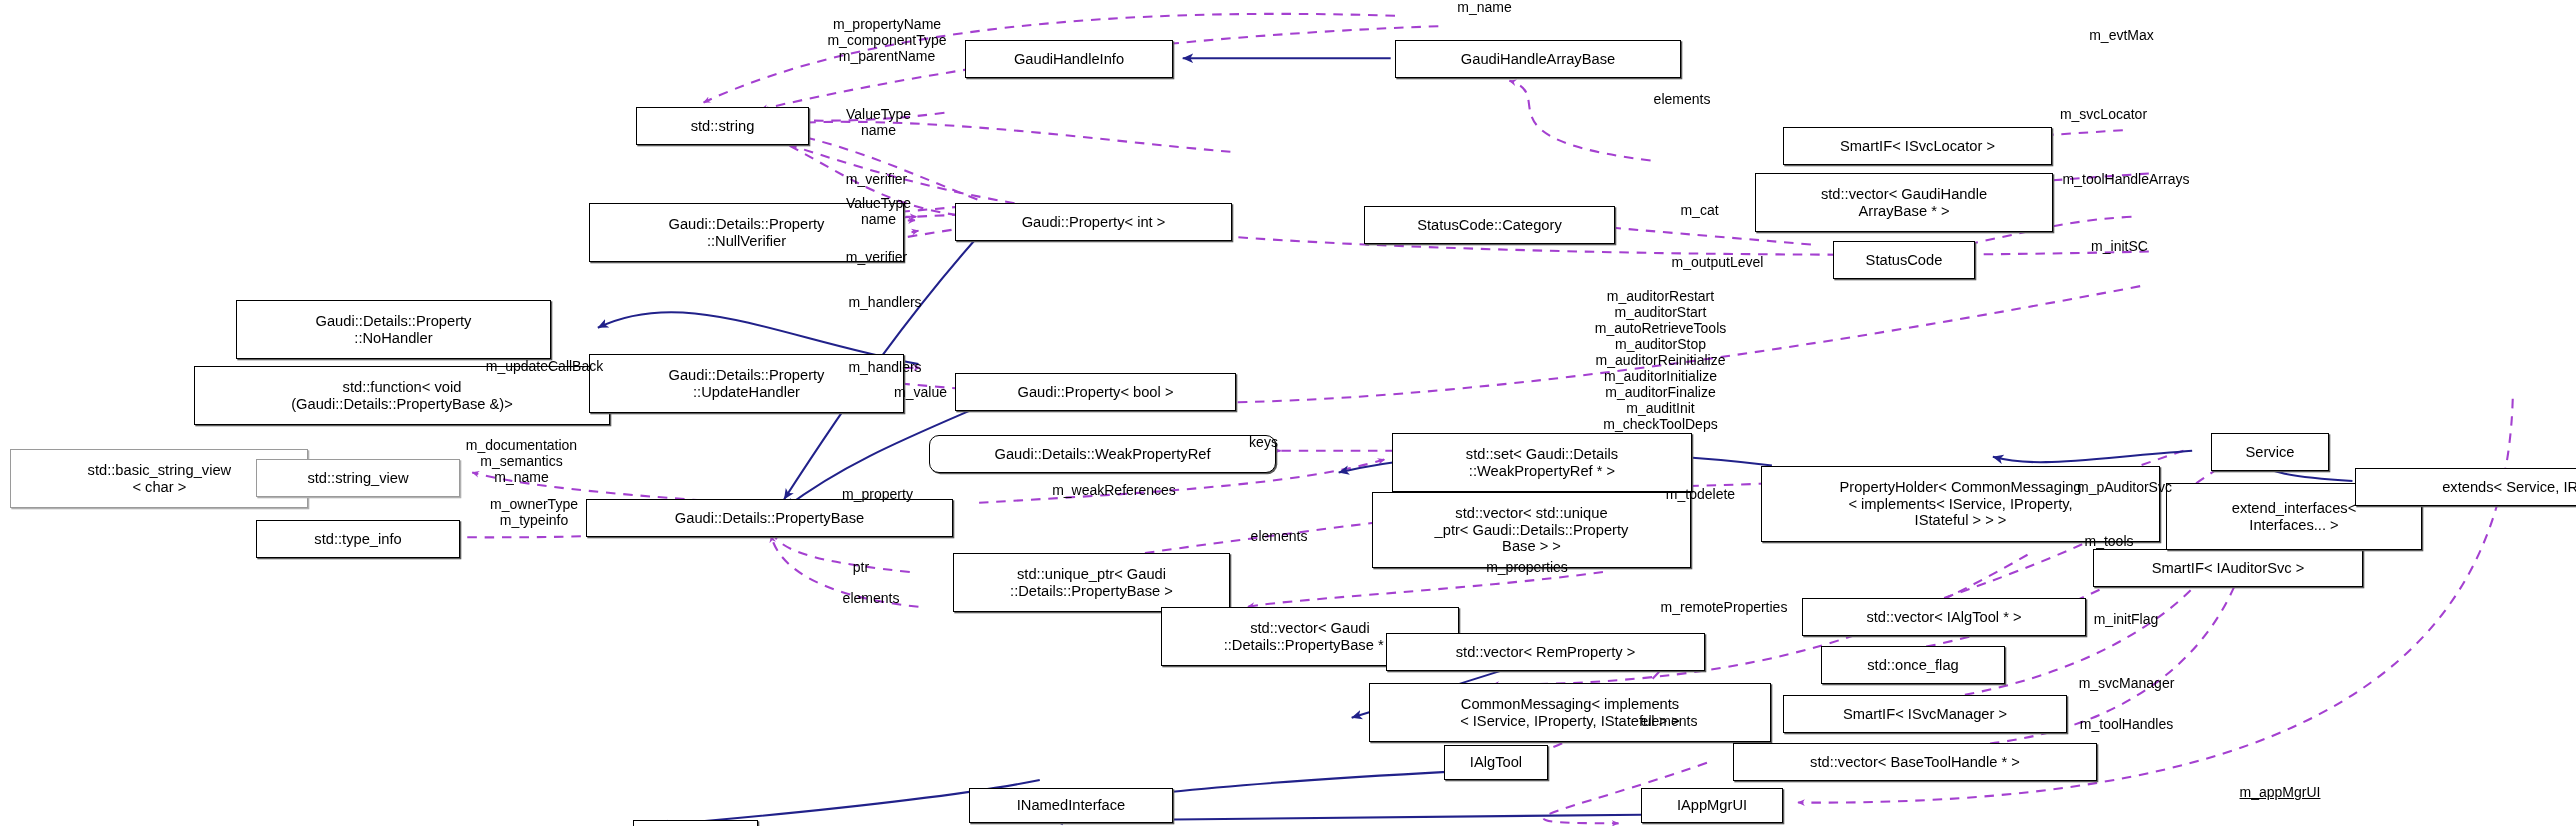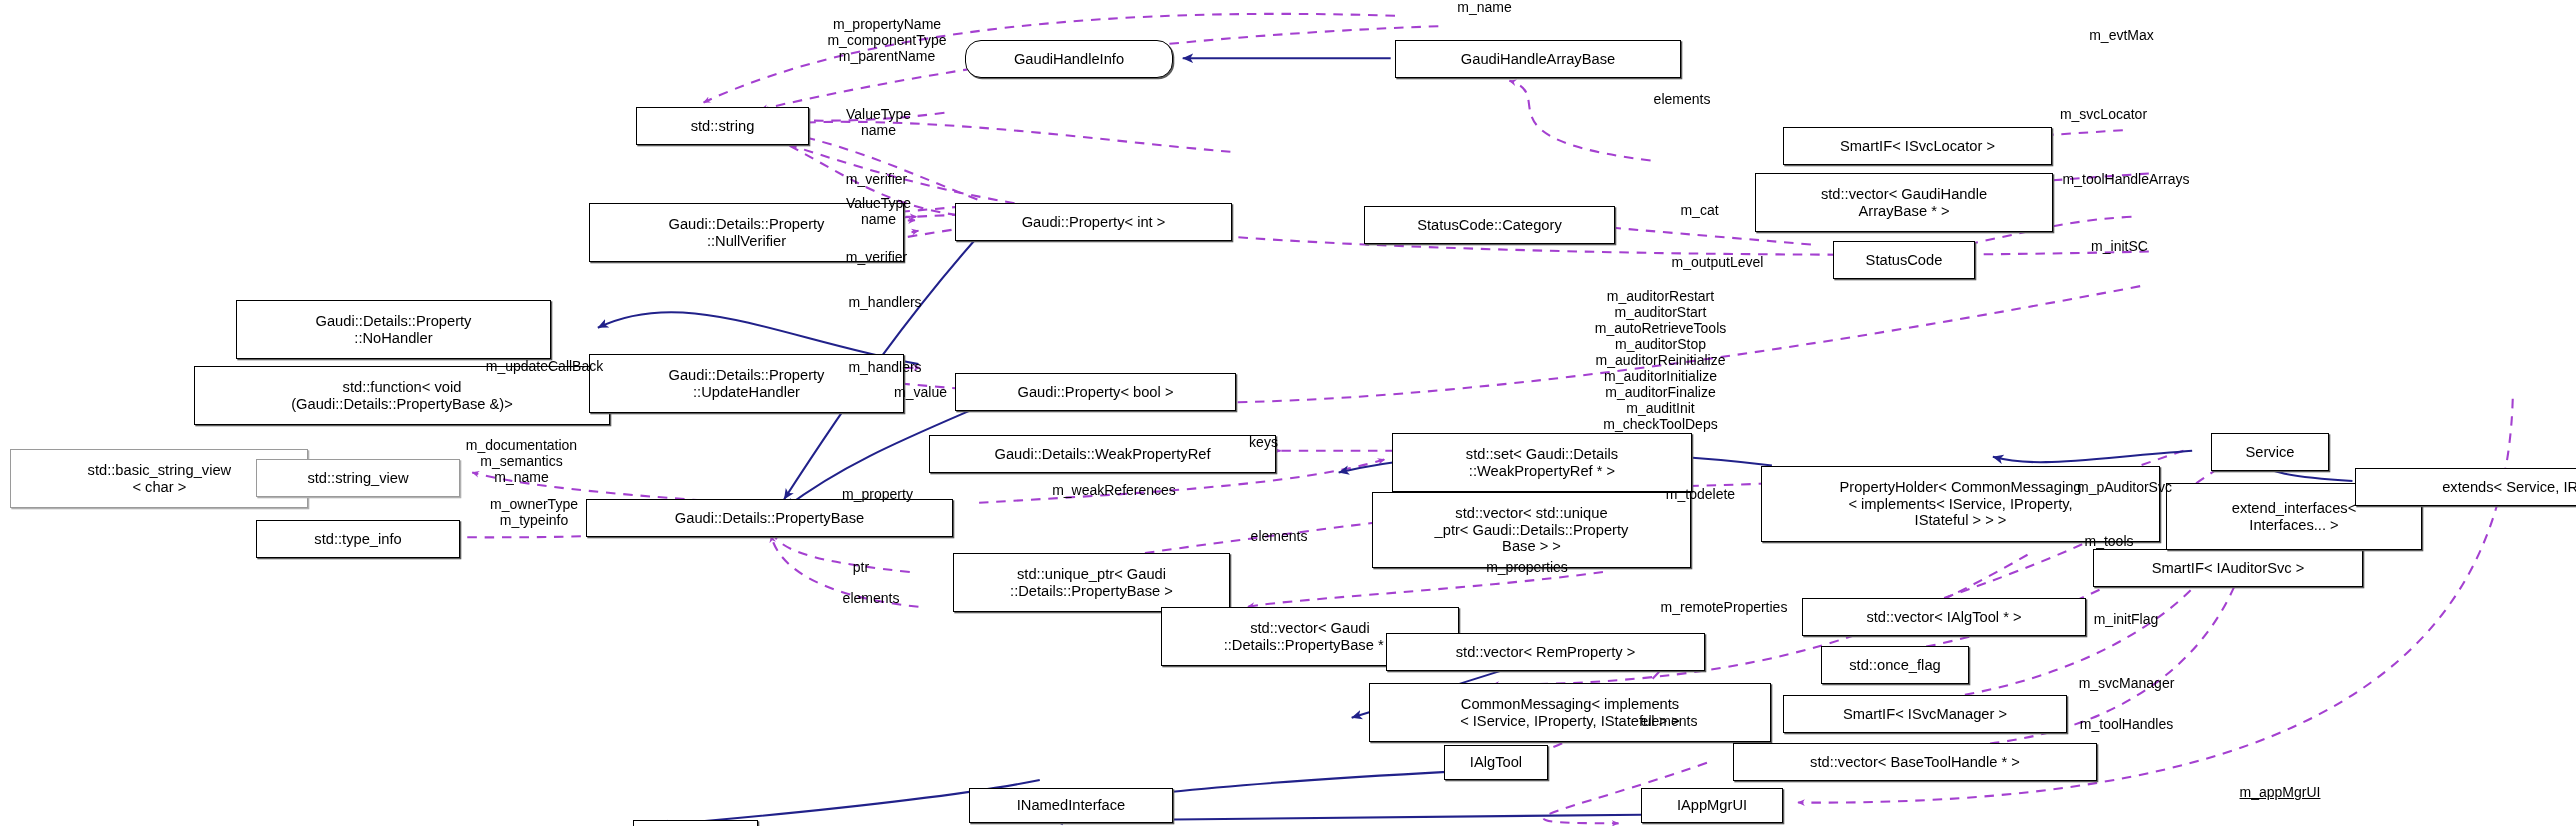--- a/index.html
+++ b/index.html
@@ -172,24 +172,24 @@
       <div class="node" style="left: 236px; top: 300px; width: 315px; height: 59px;">Gaudi::Details::Property
 ::NoHandler</div>
       <div class="node" style="left: 194px; top: 366px; width: 416px; height: 59px;">std::function&lt; void
 (Gaudi::Details::PropertyBase &amp;)&gt;</div>
       <div class="node" style="left: 589px; top: 203px; width: 315px; height: 59px;">Gaudi::Details::Property
 ::NullVerifier</div>
       <div class="node" style="left: 589px; top: 354px; width: 315px; height: 59px;">Gaudi::Details::Property
 ::UpdateHandler</div>
       <div class="node" style="left: 586px; top: 499px; width: 367px; height: 38px;">Gaudi::Details::PropertyBase</div>
       <div class="node" style="left: 636px; top: 107px; width: 173px; height: 38px;">std::string</div>
-      <div class="node" style="left: 965px; top: 40px; width: 208px; height: 38px; border-radius: 16px;">GaudiHandleInfo</div>
+      <div class="node" style="left: 965px; top: 40px; width: 208px; height: 38px;">GaudiHandleInfo</div>
       <div class="node" style="left: 955px; top: 203px; width: 277px; height: 38px;">Gaudi::Property&lt; int &gt;</div>
       <div class="node" style="left: 955px; top: 373px; width: 281px; height: 38px;">Gaudi::Property&lt; bool &gt;</div>
-      <div class="node" style="left: 929px; top: 435px; width: 347px; height: 38px;">Gaudi::Details::WeakPropertyRef</div>
+      <div class="node" style="left: 929px; top: 435px; width: 347px; height: 38px; border-radius: 10px;">Gaudi::Details::WeakPropertyRef</div>
       <div class="node" style="left: 953px; top: 553px; width: 277px; height: 59px;">std::unique_ptr&lt; Gaudi
 ::Details::PropertyBase &gt;</div>
       <div class="node" style="left: 1161px; top: 607px; width: 298px; height: 59px;">std::vector&lt; Gaudi
 ::Details::PropertyBase * &gt;</div>
       <div class="node" style="left: 1386px; top: 633px; width: 319px; height: 38px;">std::vector&lt; RemProperty &gt;</div>
       <div class="node" style="left: 1369px; top: 683px; width: 402px; height: 59px;">CommonMessaging&lt; implements
 &lt; IService, IProperty, IStateful &gt; &gt;</div>
       <div class="node" style="left: 1444px; top: 745px; width: 104px; height: 35px;">IAlgTool</div>
       <div class="node" style="left: 969px; top: 788px; width: 204px; height: 35px;">INamedInterface</div>
       <div class="node" style="left: 633px; top: 820px; width: 125px; height: 35px;">IInterface</div>
@@ -200,21 +200,21 @@
 ::WeakPropertyRef * &gt;</div>
       <div class="node" style="left: 1372px; top: 492px; width: 319px; height: 76px;">std::vector&lt; std::unique
 _ptr&lt; Gaudi::Details::Property
 Base &gt; &gt;</div>
       <div class="node" style="left: 1833px; top: 241px; width: 142px; height: 38px;">StatusCode</div>
       <div class="node" style="left: 1783px; top: 127px; width: 269px; height: 38px;">SmartIF&lt; ISvcLocator &gt;</div>
       <div class="node" style="left: 1755px; top: 173px; width: 298px; height: 59px;">std::vector&lt; GaudiHandle
 ArrayBase * &gt;</div>
       <div class="node" style="left: 2093px; top: 549px; width: 270px; height: 38px;">SmartIF&lt; IAuditorSvc &gt;</div>
       <div class="node" style="left: 1802px; top: 598px; width: 284px; height: 38px;">std::vector&lt; IAlgTool * &gt;</div>
-      <div class="node" style="left: 1821px; top: 646px; width: 148px; height: 38px; text-align: center;">std::once_flag</div>
+      <div class="node" style="left: 1821px; top: 646px; width: 184px; height: 38px; text-align: center;">std::once_flag</div>
       <div class="node" style="left: 1783px; top: 695px; width: 284px; height: 38px;">SmartIF&lt; ISvcManager &gt;</div>
       <div class="node" style="left: 1733px; top: 743px; width: 364px; height: 38px;">std::vector&lt; BaseToolHandle * &gt;</div>
       <div class="node" style="left: 1761px; top: 466px; width: 399px; height: 76px;">PropertyHolder&lt; CommonMessaging
 &lt; implements&lt; IService, IProperty,
 IStateful &gt; &gt; &gt;</div>
       <div class="node" style="left: 2211px; top: 433px; width: 118px; height: 38px;">Service</div>
       <div class="node" style="left: 2166px; top: 483px; width: 256px; height: 67px;">extend_interfaces&lt;
 Interfaces... &gt;</div>
       <div class="node" style="left: 2355px; top: 468px; width: 367px; height: 38px;">extends&lt; Service, IRunable &gt;</div>
     </div>

